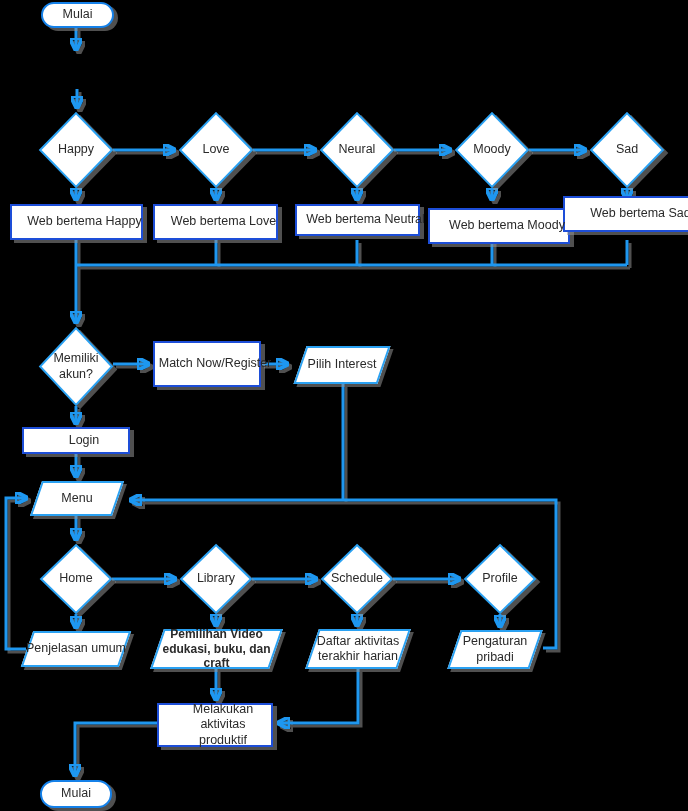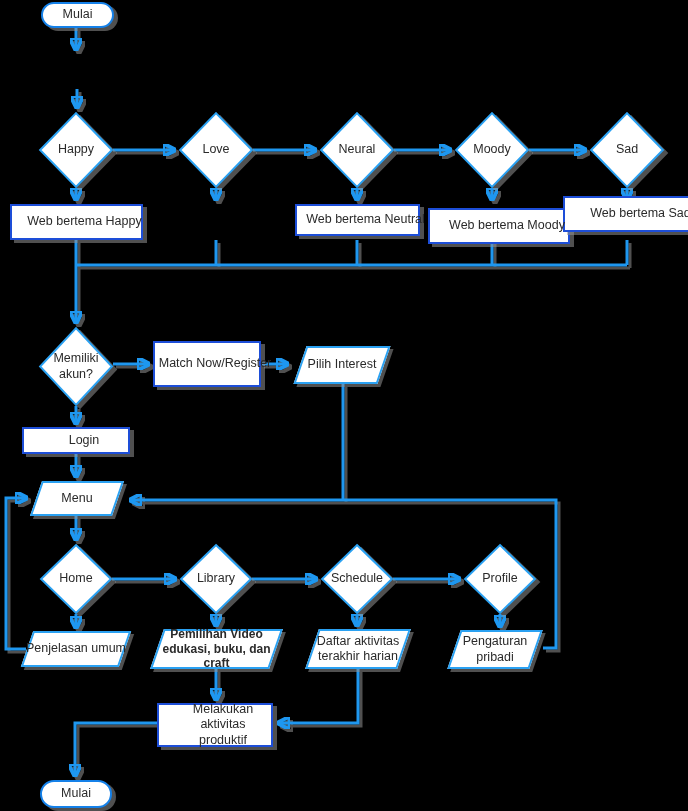--- a/index.html
+++ b/index.html
@@ -125,20 +125,23 @@
   <div class="node" style="left:590px;top:112px;width:74px;height:76px">
     <svg class="dia-bg" viewBox="0 0 100 100" preserveAspectRatio="none">
         <polygon points="50,1.5 98.5,50 50,98.5 1.5,50"></polygon>
       </svg>
     <div class="lbl nowrap">Sad</div>
   </div>
 
   <div class="node rect" style="left:10px;top:204px;width:133px;height:36px">
     <div class="lbl nowrap">Web bertema Happy</div>
   </div>
+  <div class="node rect" style="left:153px;top:204px;width:125px;height:36px">
+    <div class="lbl nowrap">Web bertema Love</div>
+  </div>
   <div class="node rect" style="left:295px;top:204px;width:125px;height:32px">
     <div class="lbl nowrap">Web bertema Neutral</div>
   </div>
   <div class="node rect" style="left:428px;top:208px;width:142px;height:36px">
     <div class="lbl nowrap">Web bertema Moody</div>
   </div>
   <div class="node rect" style="left:563px;top:196px;width:139px;height:36px">
     <div class="lbl nowrap">Web bertema Sad</div>
   </div>
 

